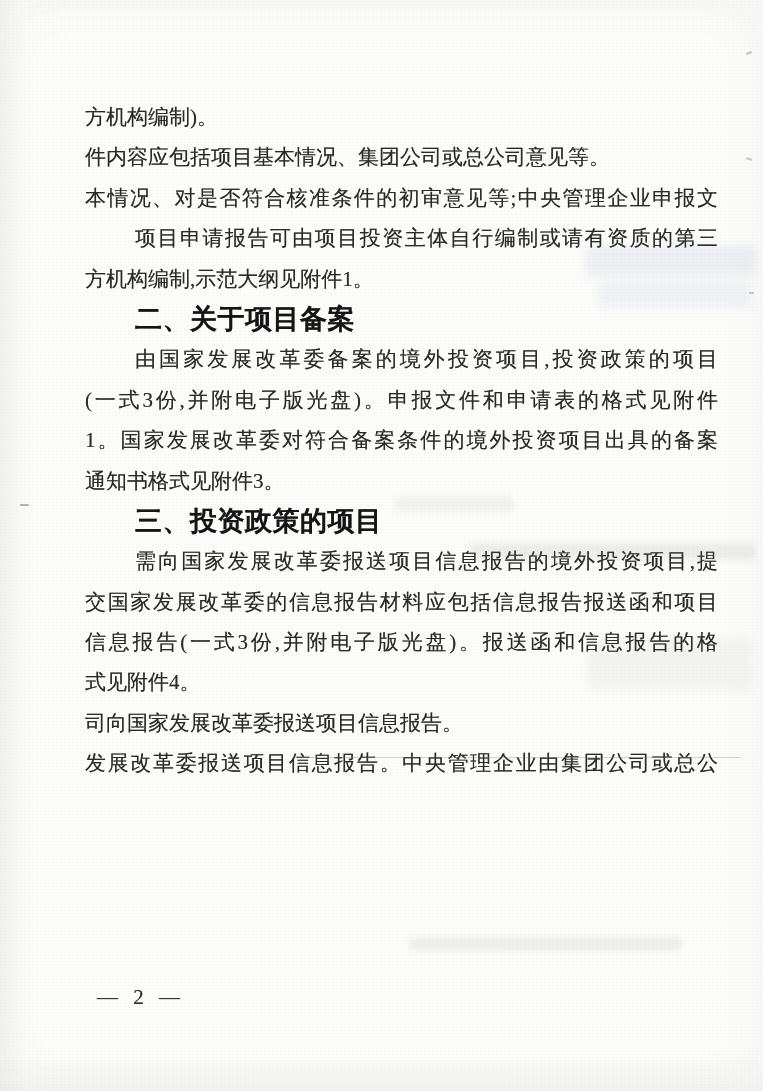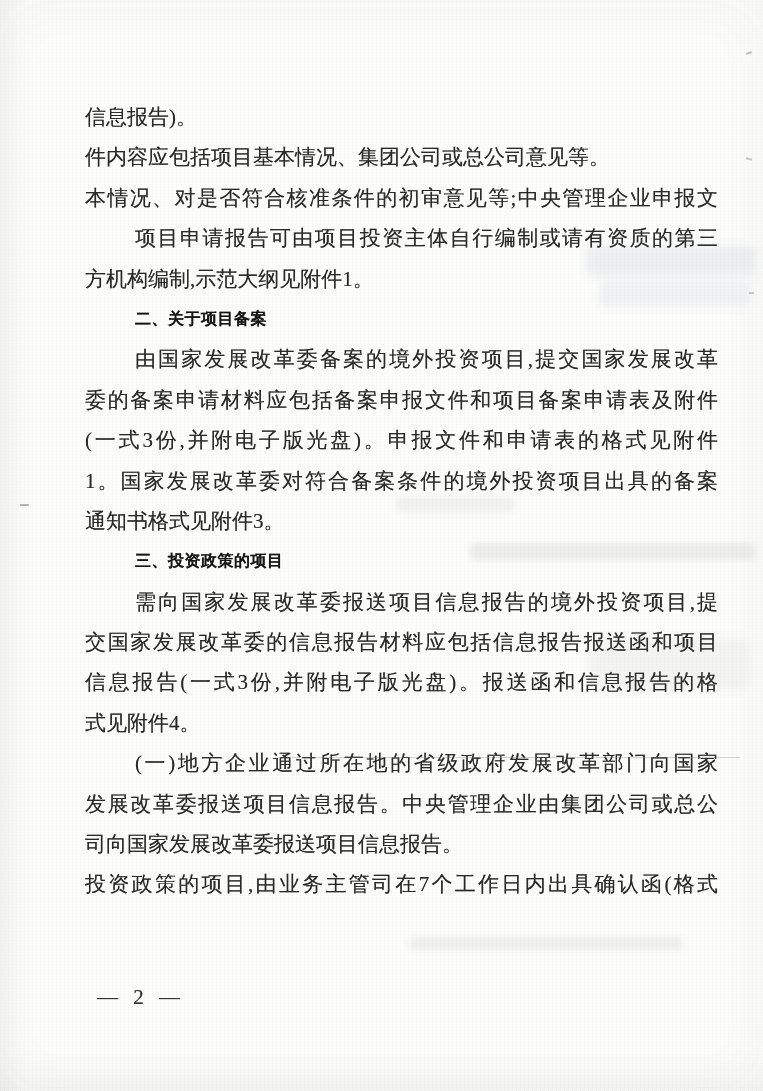--- a/index.html
+++ b/index.html
@@ -44,21 +44,21 @@
   }
   .line.end {
     text-align-last: left;
   }
   .line.indent {
     text-indent: 50px;
   }
   .line.heading {
     font-family: "Liberation Sans", "DejaVu Sans", sans-serif;
     font-weight: bold;
-    font-size: 16px;
+    font-size: 27px;
     color: #151515;
     text-align-last: left;
     letter-spacing: 0.5px;
     text-shadow: 0 0 0.4px rgba(20,20,20,0.6);
   }
   .footer {
     position: absolute;
     left: 97px;
     top: 977px;
     height: 40px;
@@ -96,40 +96,37 @@
     background: linear-gradient(90deg, rgba(70,70,65,0.04), rgba(70,70,65,0)); }
   .edge-shade-bottom { left: 0; top: 1051px; width: 763px; height: 40px;
     background: linear-gradient(0deg, rgba(70,70,65,0.03), rgba(70,70,65,0)); }
 </style>
 </head>
 <body>
 
 <div class="page">
 
   <div class="content">
-    <div class="line end">信息报告)。</div>
+    <div class="line end">方机构编制)。</div>
     <div class="line end">件内容应包括项目基本情况、集团公司或总公司意见等。</div>
     <div class="line">本情况、对是否符合核准条件的初审意见等;中央管理企业申报文</div>
     <div class="line indent">项目申请报告可由项目投资主体自行编制或请有资质的第三</div>
     <div class="line end">方机构编制,示范大纲见附件1。</div>
     <div class="line heading indent">二、关于项目备案</div>
-    <div class="line indent">由国家发展改革委备案的境外投资项目,提交国家发展改革</div>
-    <div class="line">委的备案申请材料应包括备案申报文件和项目备案申请表及附件</div>
+    <div class="line indent">由国家发展改革委备案的境外投资项目,投资政策的项目</div>
     <div class="line">(一式3份,并附电子版光盘)。申报文件和申请表的格式见附件</div>
     <div class="line">1。国家发展改革委对符合备案条件的境外投资项目出具的备案</div>
     <div class="line end">通知书格式见附件3。</div>
     <div class="line heading indent">三、投资政策的项目</div>
     <div class="line indent">需向国家发展改革委报送项目信息报告的境外投资项目,提</div>
     <div class="line">交国家发展改革委的信息报告材料应包括信息报告报送函和项目</div>
     <div class="line">信息报告(一式3份,并附电子版光盘)。报送函和信息报告的格</div>
     <div class="line end">式见附件4。</div>
-    <div class="line indent">(一)地方企业通过所在地的省级政府发展改革部门向国家</div>
+    <div class="line end">司向国家发展改革委报送项目信息报告。</div>
     <div class="line">发展改革委报送项目信息报告。中央管理企业由集团公司或总公</div>
-    <div class="line end">司向国家发展改革委报送项目信息报告。</div>
-    <div class="line">投资政策的项目,由业务主管司在7个工作日内出具确认函(格式</div>
   </div>
 
   <div class="footer">— 2 —</div>
 
   <div class="artifact ghost-a"></div>
   <div class="artifact ghost-b"></div>
   <div class="artifact ghost-c"></div>
   <div class="artifact ghost-d"></div>
   <div class="artifact ghost-e"></div>
   <div class="artifact ghost-f"></div>

